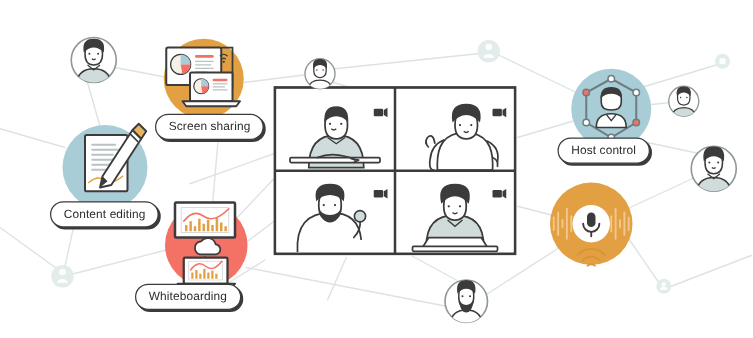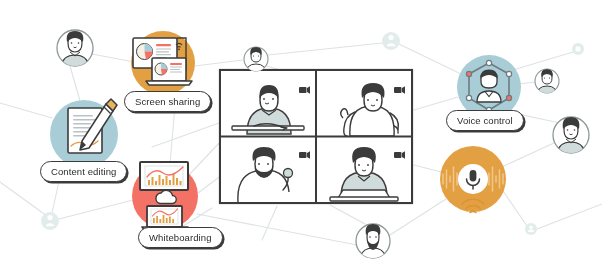--- a/index.html
+++ b/index.html
@@ -427,18 +427,18 @@
         <circle cx="376" cy="237" r="0.8" fill="#3b3b3b"></circle>
       </g>
     </g>
 
   </svg>
 
   <div class="lbl" style="left:40px; top:161px;">Content editing</div>
 
   <div class="lbl" style="left:124px; top:91px;">Screen sharing</div>
 
-  <div class="lbl" style="left:138px; top:227px;text-align:right;">Whiteboarding</div>
-
-  <div class="lbl" style="left:446px; top:110px;">Voice control</div>
+  <div class="lbl" style="left:108px; top:227px;text-align:right;">Whiteboarding</div>
+
+  <div class="lbl" style="left:446px; top:110px;">Host control</div>
 
 
 </div>
 
 </body></html>

